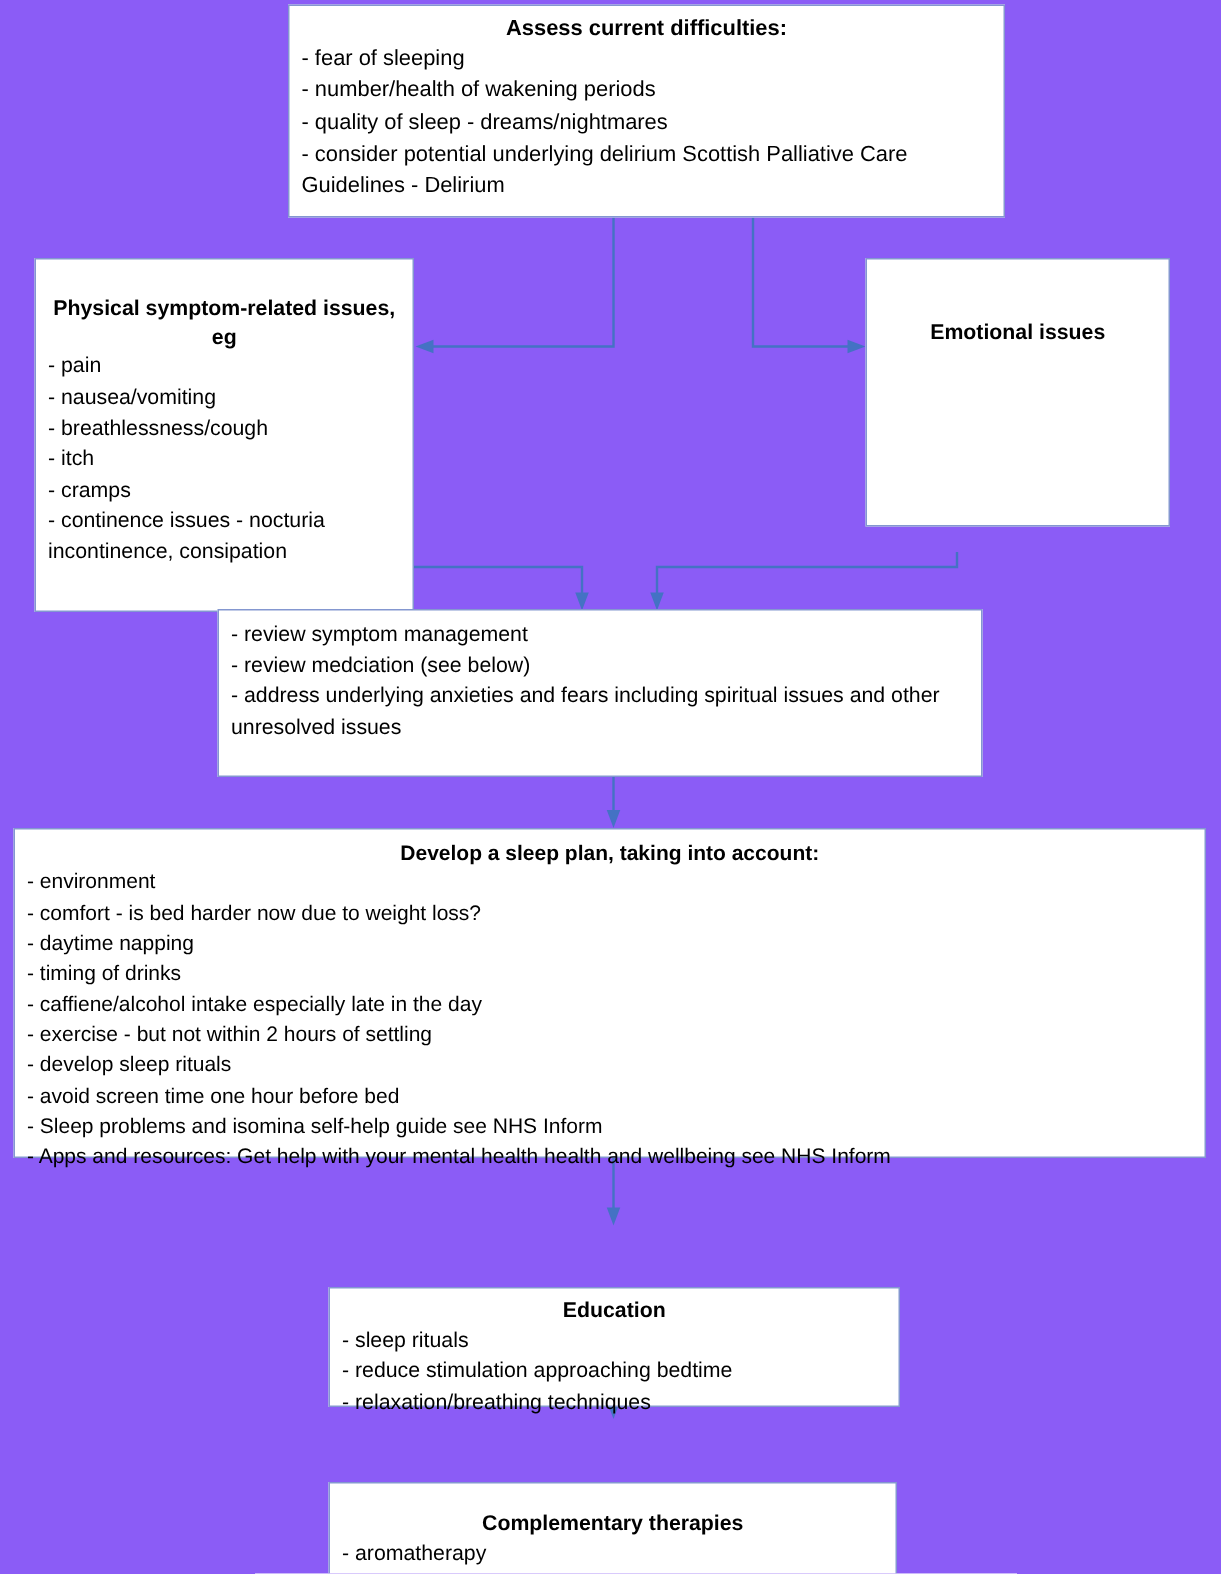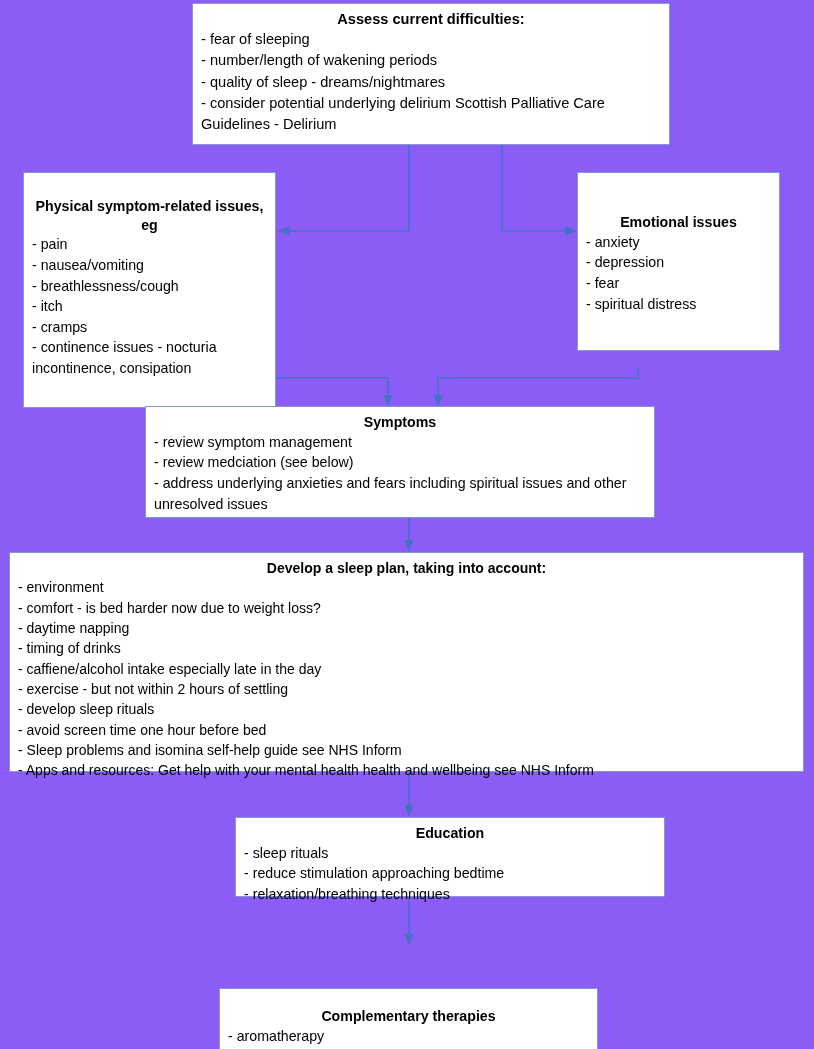--- a/index.html
+++ b/index.html
@@ -43,21 +43,21 @@
   .t15 .title, .t15 .body { font-size: 14.6px; }
   .t14 .title, .t14 .body { font-size: 14.2px; }
   .t13 .title, .t13 .body { font-size: 14px; }
 
   
   #node-assess      { left: 192px;  top: 3px;   width: 478px; height: 142px; }
   #node-physical    { left: 23px;   top: 172px; width: 253px; height: 236px; padding-top: 24px; }
   #node-emotional   { left: 577px;  top: 172px; width: 203px; height: 179px; padding-top: 40px; }
   #node-symptoms    { left: 145px;  top: 406px; width: 510px; height: 112px; }
   #node-sleepplan   { left: 9px;    top: 552px; width: 795px; height: 220px; }
-  #node-education   { left: 219px;  top: 817px; width: 430px; height: 80px; margin-left: 16px;  }
+  #node-education   { left: 219px;  top: 858px; width: 381px; height: 80px;  }
   #node-complement  { left: 219px;  top: 946px; width: 379px; height: 99px;  padding-top: 18px; margin-top: 42px; }
 
   
   #connectors {
     position: absolute;
     left: 0; top: 0;
     width: 814px;
     height: 1049px;
     pointer-events: none;
   }
@@ -106,47 +106,42 @@
 
     <g>
       <path d="M409,897 L409,937" fill="none" stroke="#4472C4" stroke-width="1.6"></path>
       <path d="M409,946 L404.5,934 L413.5,934 z" fill="#4472C4"></path>
     </g>
   </svg>
 
   <div class="node t15" id="node-assess">
     <span class="title">Assess current difficulties:</span>
     <span class="body">- fear of sleeping
-- number/length of wakening periods
+- number/health of wakening periods
 - quality of sleep - dreams/nightmares
 - consider potential underlying delirium Scottish Palliative Care
 Guidelines - Delirium</span>
   </div>
 
   <div class="node t14" id="node-physical">
     <span class="title">Physical symptom-related issues, eg</span>
     <span class="body">- pain
 - nausea/vomiting
 - breathlessness/cough
 - itch
 - cramps
 - continence issues - nocturia
 incontinence, consipation</span>
   </div>
 
   <div class="node t14" id="node-emotional">
     <span class="title">Emotional issues</span>
-    <span class="body">- anxiety
-- depression
-- fear
-- spiritual distress</span>
   </div>
 
   <div class="node t14" id="node-symptoms">
-    <span class="title">Symptoms</span>
     <span class="body">- review symptom management
 - review medciation (see below)
 - address underlying anxieties and fears including spiritual issues and other
 unresolved issues</span>
   </div>
 
   <div class="node t13" id="node-sleepplan">
     <span class="title">Develop a sleep plan, taking into account:</span>
     <span class="body">- environment
 - comfort - is bed harder now due to weight loss?

